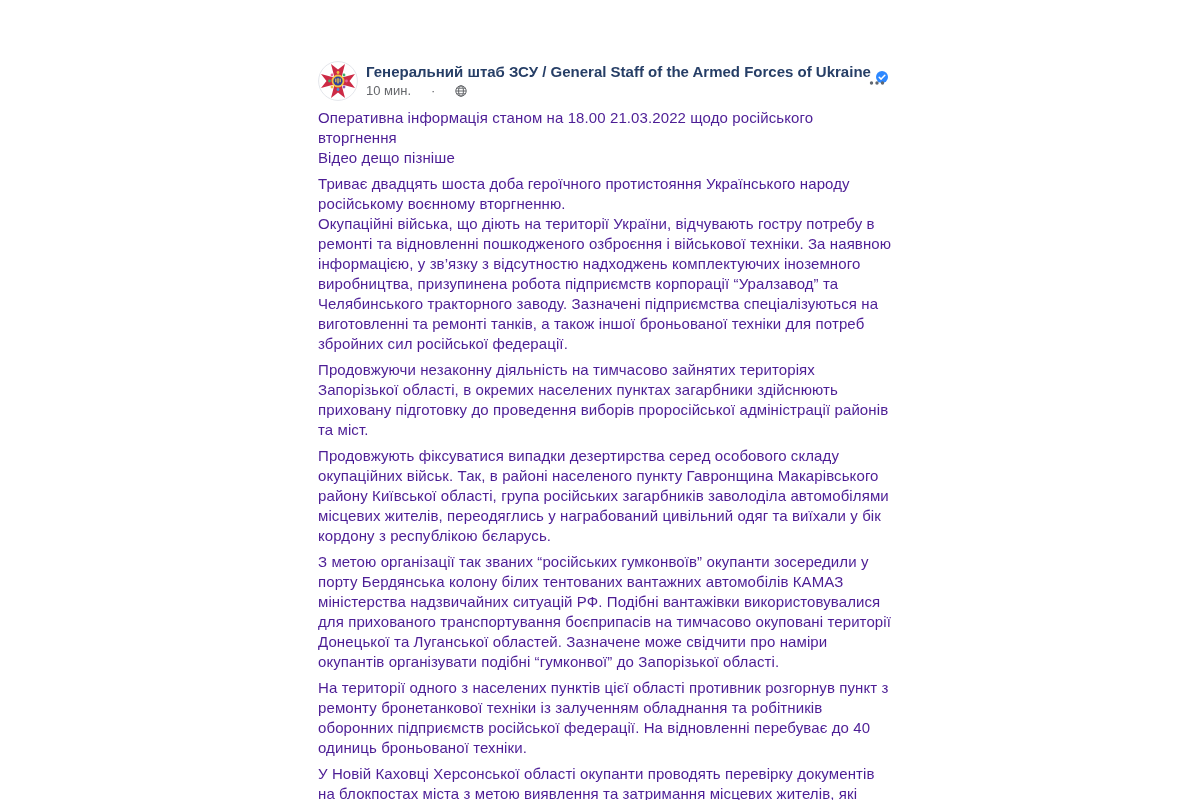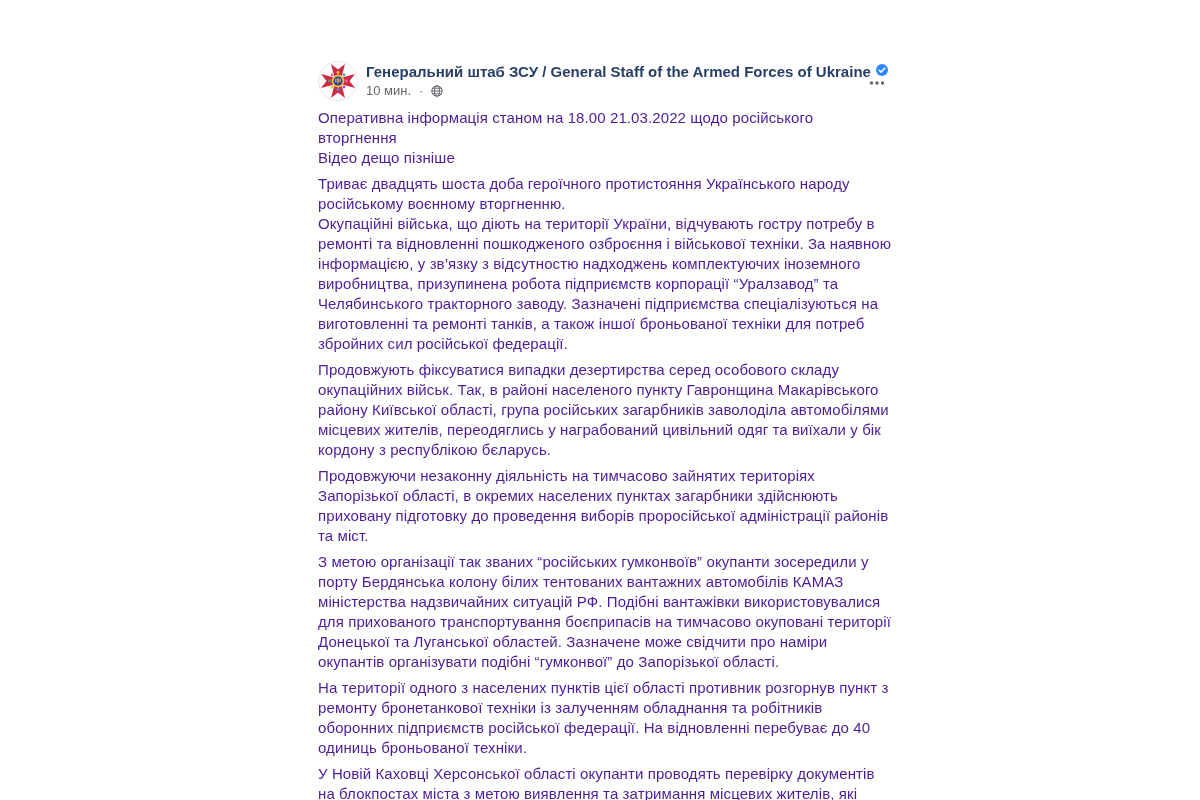--- a/index.html
+++ b/index.html
@@ -24,35 +24,35 @@
     width: 40px;
     height: 40px;
     border-radius: 50%;
     flex: 0 0 40px;
     display: block;
     cursor: pointer;
   }
   .avatar svg { display: block; width: 40px; height: 40px; }
 
   .header-text { margin-left: 8px; padding-top: 1px; flex: 1 1 auto; }
-  .name-row { display: flex; align-items: flex-start; gap: 5px; }
+  .name-row { display: flex; align-items: flex-end; gap: 5px; }
   .page-name {
     font-size: 15px;
     font-weight: 700;
     color: #263e66;
     text-decoration: none;
     line-height: 19px;
     cursor: pointer;
   }
   .verified { width: 12px; height: 12px; display: inline-block; flex: 0 0 12px; }
 
   .meta-row {
     display: flex;
     align-items: center;
-    gap: 8px;
+    gap: 20px;
     margin-top: 2px;
     font-size: 13px;
     color: #65676b;
     line-height: 16px;
   }
   .timestamp { color: #65676b; text-decoration: none; cursor: pointer; }
   .sep { color: #65676b; }
   .globe { width: 12px; height: 12px; display: inline-block; }
 
   .more-btn {
@@ -154,22 +154,22 @@
       </svg>
     </button>
 
   </div>
 
   <div class="post-body">
     <p class="post-par">Оперативна інформація станом на 18.00 21.03.2022 щодо російського вторгнення
 Відео дещо пізніше</p>
     <p class="post-par">Триває двадцять шоста доба героїчного протистояння Українського народу російському воєнному вторгненню.
 Окупаційні війська, що діють на території України, відчувають гостру потребу в ремонті та відновленні пошкодженого озброєння і військової техніки. За наявною інформацією, у зв’язку з відсутностю надходжень комплектуючих іноземного виробництва, призупинена робота підприємств корпорації “Уралзавод” та Челябинського тракторного заводу. Зазначені підприємства спеціалізуються на виготовленні та ремонті танків, а також іншої броньованої техніки для потреб збройних сил російської федерації.</p>
+    <p class="post-par">Продовжуючи незаконну діяльність на тимчасово зайнятих територіях Запорізької області, в окремих населених пунктах загарбники здійснюють приховану підготовку до проведення виборів проросійської адміністрації районів та міст.</p>
     <p class="post-par">Продовжують фіксуватися випадки дезертирства серед особового складу окупаційних військ. Так, в районі населеного пункту Гавронщина Макарівського району Київської області, група російських загарбників заволоділа автомобілями місцевих жителів, переодяглись у награбований цивільний одяг та виїхали у бік кордону з республікою бєларусь.</p>
-    <p class="post-par">Продовжуючи незаконну діяльність на тимчасово зайнятих територіях Запорізької області, в окремих населених пунктах загарбники здійснюють приховану підготовку до проведення виборів проросійської адміністрації районів та міст.</p>
     <p class="post-par">З метою організації так званих “російських гумконвоїв” окупанти зосередили у порту Бердянська колону білих тентованих вантажних автомобілів КАМАЗ міністерства надзвичайних ситуацій РФ. Подібні вантажівки використовувалися для прихованого транспортування боєприпасів на тимчасово окуповані території Донецької та Луганської областей. Зазначене може свідчити про наміри окупантів організувати подібні “гумконвої” до Запорізької області.</p>
     <p class="post-par">На території одного з населених пунктів цієї області противник розгорнув пункт з ремонту бронетанкової техніки із залученням обладнання та робітників оборонних підприємств російської федерації. На відновленні перебуває до 40 одиниць броньованої техніки.</p>
     <p class="post-par">У Новій Каховці Херсонської області окупанти проводять перевірку документів на блокпостах міста з метою виявлення та затримання місцевих жителів, які брали участь в АТО/ООС.
 Окрім великих втрат безпосередньо під час бойових дій, фіксується також великий відсоток смертності серед важкопоранених російських загарбників.</p>
 
   </div>
 
 </article>
 
 </body></html>

